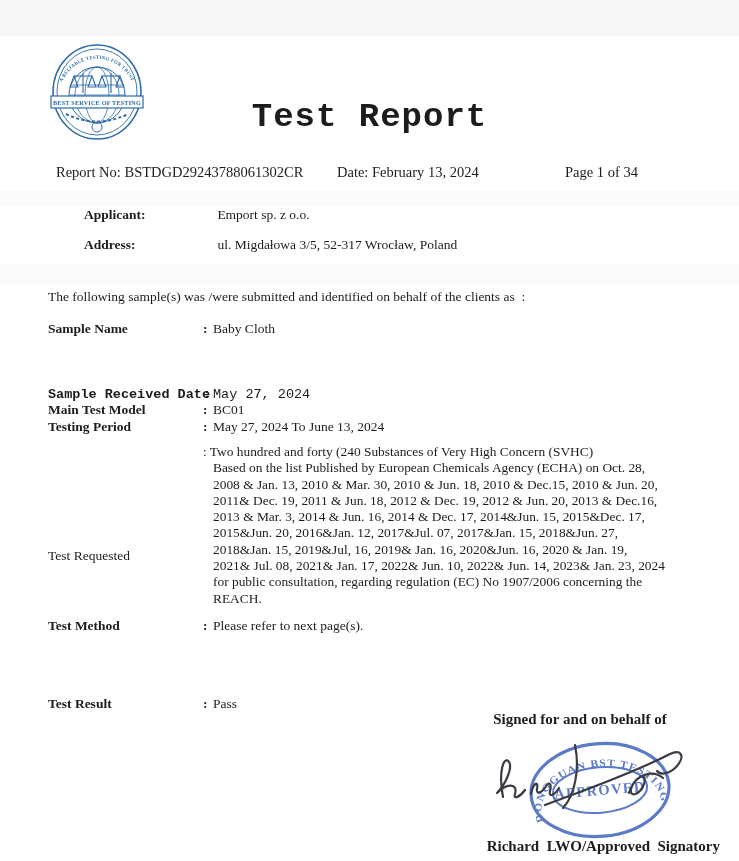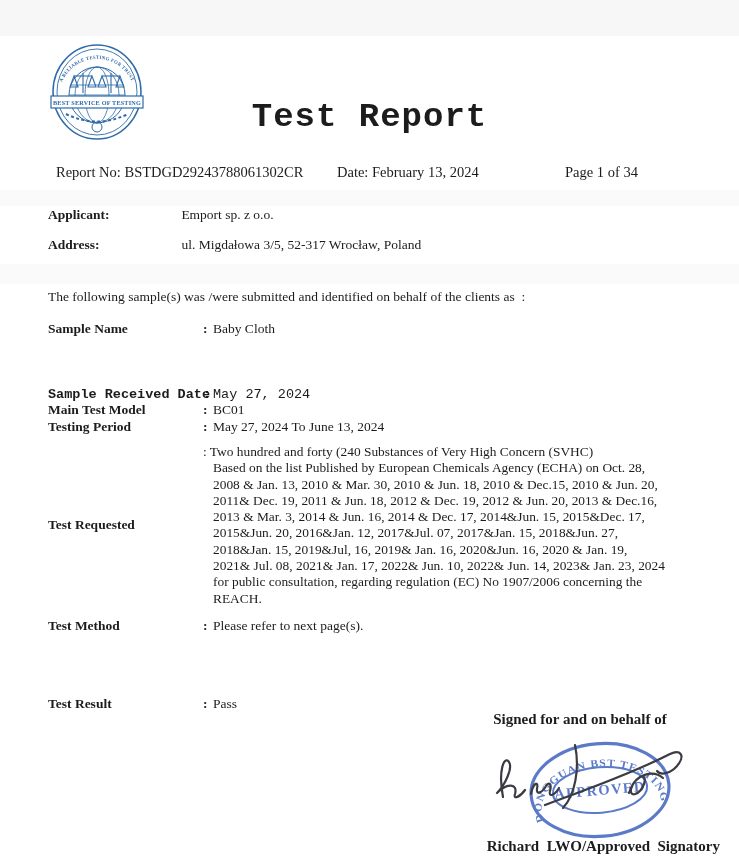--- a/index.html
+++ b/index.html
@@ -24,31 +24,31 @@
     font-size:34px;font-weight:bold;letter-spacing:1px;
     z-index:1;
   }
   .meta{position:absolute;top:164px;left:0;width:739px;font-size:14.5px;z-index:1;}
   .meta span{position:absolute;white-space:nowrap;text-align:right;}
   .meta .m1{left:56px;}
   .meta .m2{left:337px;}
   .meta .m3{left:565px;}
   .row{position:absolute;left:48px;font-size:13.5px;white-space:nowrap;z-index:1;}
   .lbl{font-weight:bold;}
-  .kv .lbl{display:inline-block;width:130px;}
+  .kv .lbl{display:inline-block;width:130px;margin-left:36px;}
   .fieldrow .lbl{display:inline-block;width:155px;}
   .fieldrow .sep{display:inline-block;width:10px;font-weight:bold;}
   .r-applicant{top:207px;}
   .r-address{top:237px;}
   .r-intro{top:289px;white-space:pre;}
   .r-f0{top:321px;}
   .r-f1{top:355px;margin-top:47px;}
   .r-f2{top:387px;font-family:Liberation Mono, monospace;}
   .r-f3{top:419px;}
-  .r-trlabel{top:517px;font-weight:bold;}
+  .r-trlabel{top:548px;font-weight:normal;}
   .trlines{position:absolute;left:203px;top:444px;font-size:13.4px;line-height:16.3px;z-index:1;}
   .trline{white-space:nowrap;}
   .trline.cont{padding-left:10px;}
   .r-method{top:618px;}
   .r-result{top:648px;margin-top:48px;}
   .signedfor{
     position:absolute;left:440px;top:711px;width:280px;
     text-align:center;font-size:15px;font-weight:bold;z-index:1;white-space:nowrap;
   }
   .stamp{

